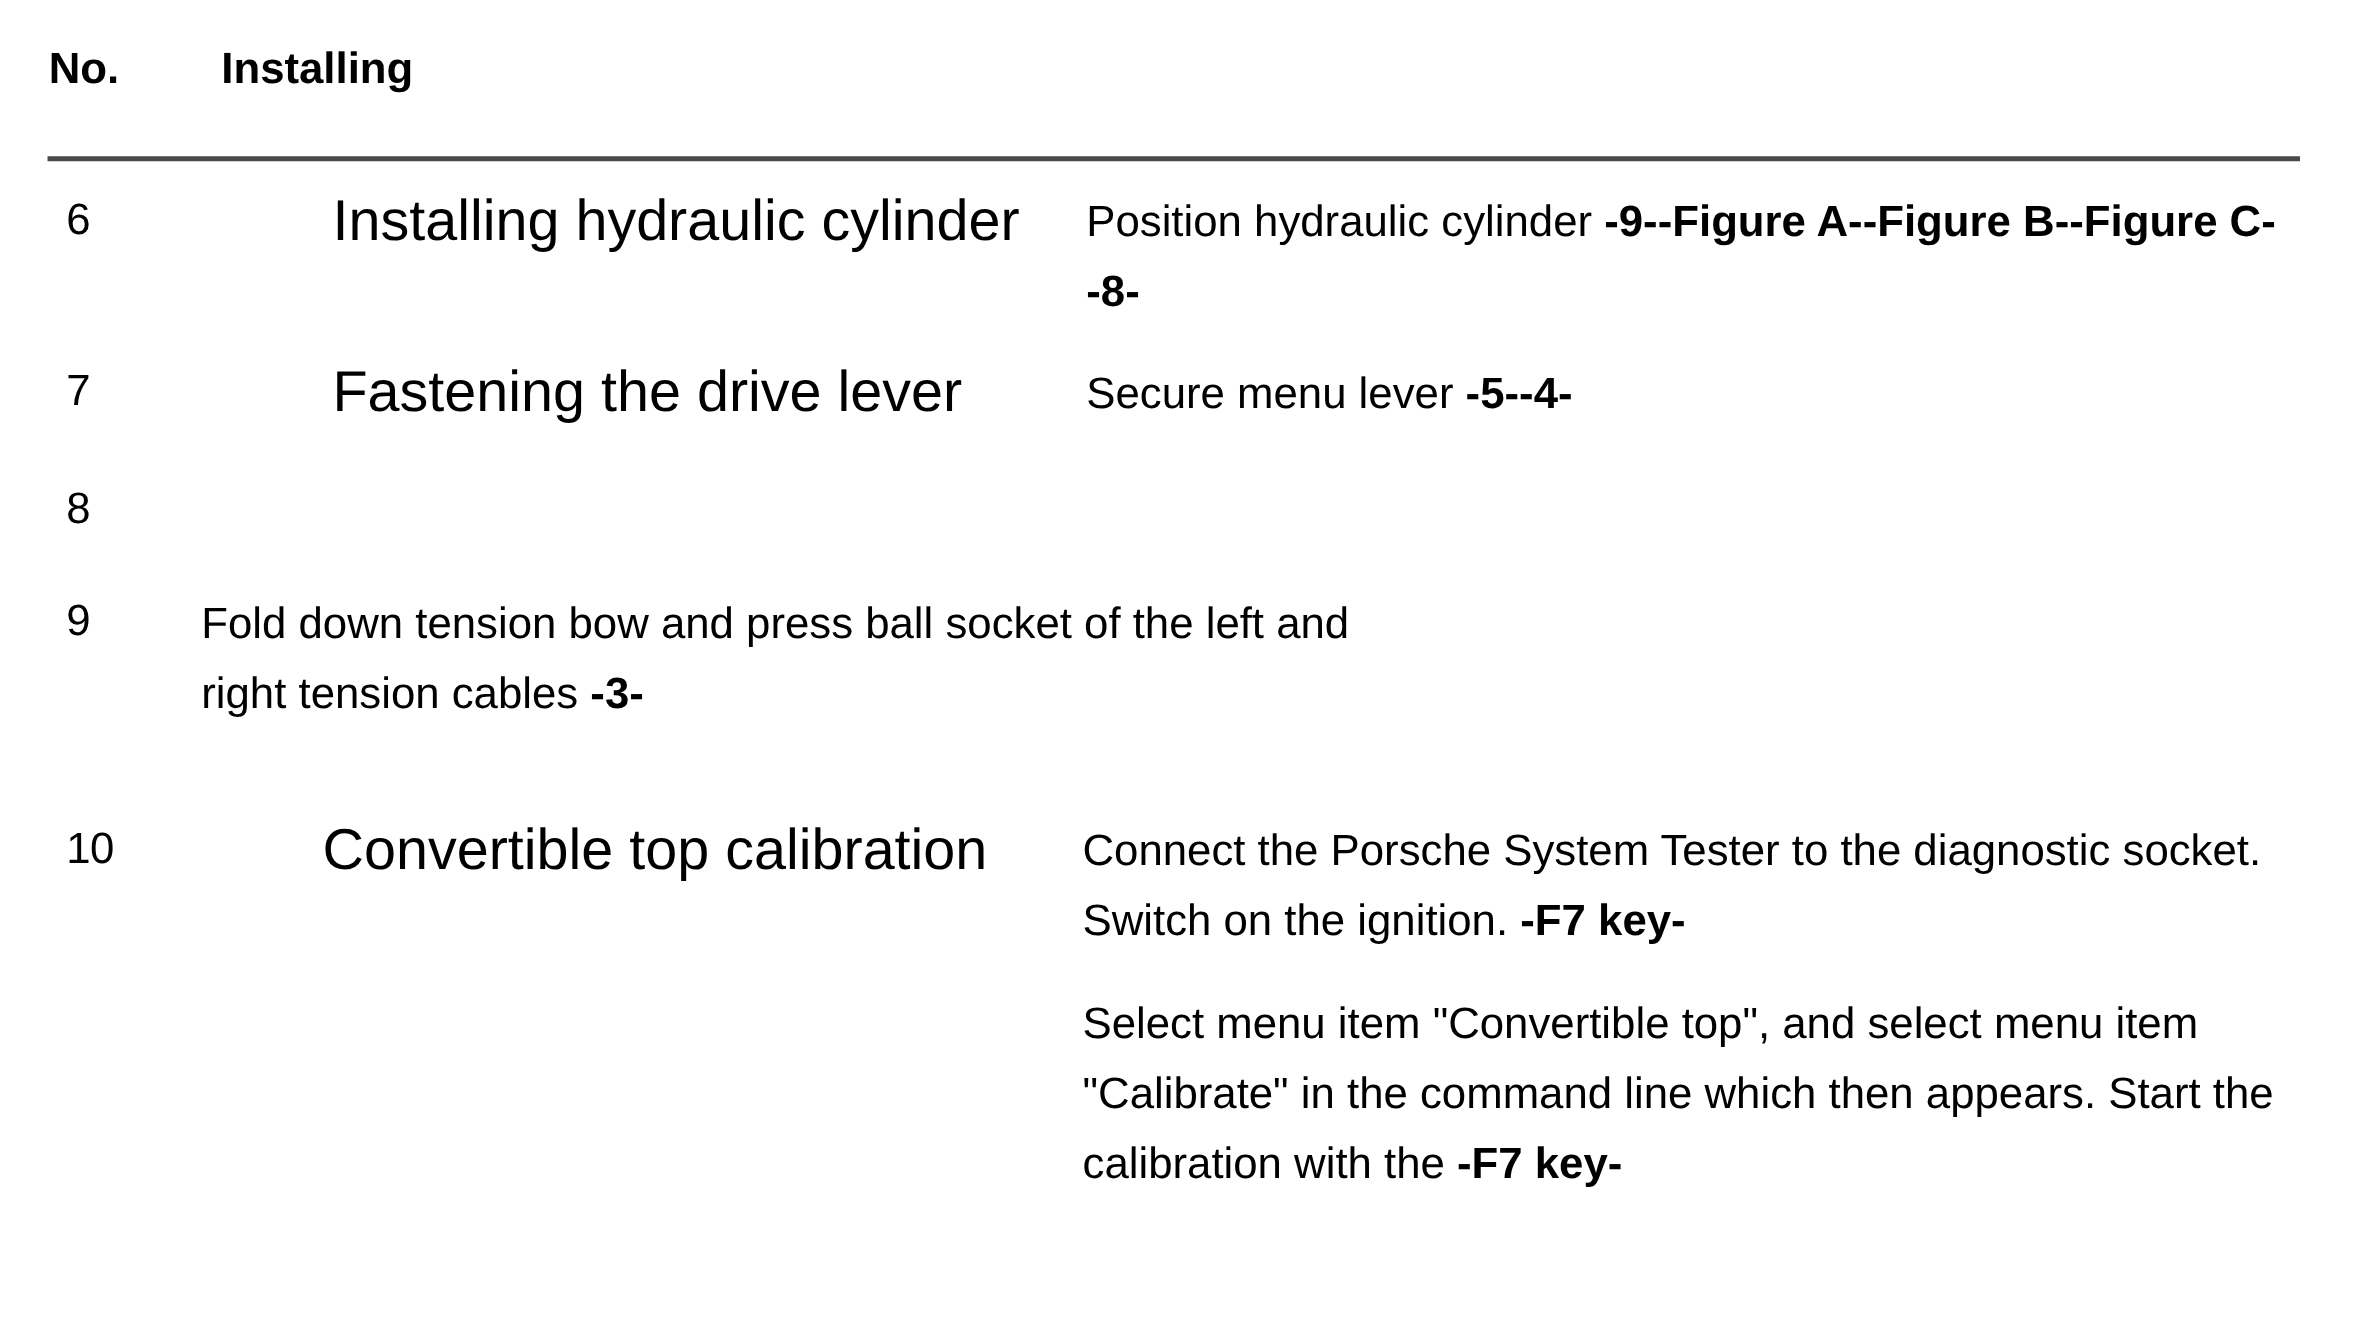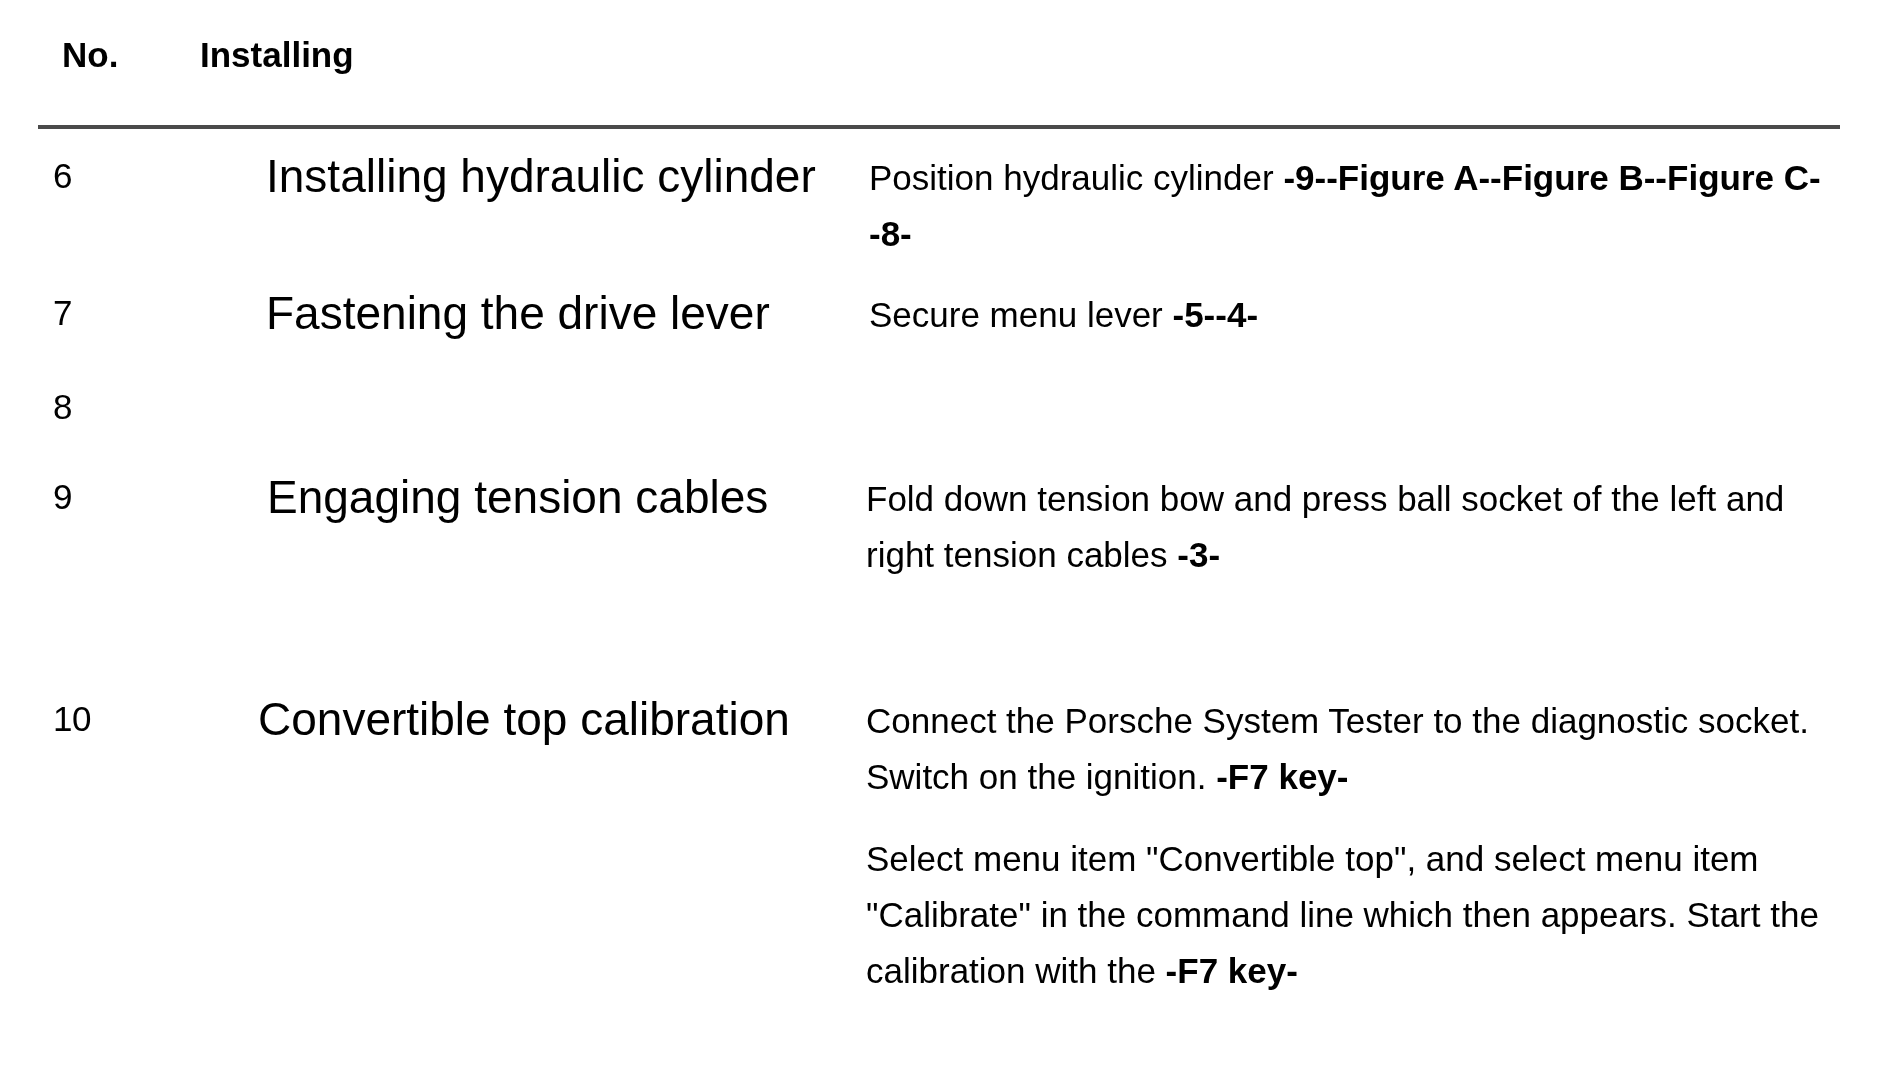--- a/index.html
+++ b/index.html
@@ -20,21 +20,21 @@
     position: relative;
     width: 1896px;
     height: 1065px;
     box-sizing: border-box;
   }
 
   
   .table-head {
     display: flex;
     align-items: center;
-    padding-left: 62px;
+    padding-left: 39px;
     padding-top: 30px;
   }
   .th {
     font-weight: bold;
     font-size: 35px;
     line-height: 49px;
     letter-spacing: 0px;
   }
   .th-no    { width: 138px; }
   .th-proc  { width: 662px; }
@@ -90,21 +90,21 @@
   .cell-instr p + p {
     margin-top: 26px;
   }
   .cell-instr b { font-weight: bold; }
 
   
   .row-6  { margin-top: 0px;  }
   .row-7  { margin-top: 25px; }
   .row-8  { margin-top: 38px; }
   .row-9  { margin-top: 38px; }
-  .row-10 { margin-top: 110px; }
+  .row-10 { margin-top: 70px; }
 
   .row-9 .cell-instr,
   .row-10 .cell-instr { padding-left: 3px; }
   .row-10 .cell-no { letter-spacing: -0.5px; }
   .row-10 .cell-proc { padding-left: 100px; }
   .row-9 .cell-proc { padding-left: 109px; }
   .row-8 .cell-proc { padding-left: 109px; }
 </style>
 </head>
 <body>
@@ -131,21 +131,20 @@
         <div class="cell-proc">Fastening the drive lever</div>
         <div class="cell-instr">
           <p><span>Secure menu lever </span><b>-5--4-</b></p>
         </div>
       </div>
       <div class="row row-8">
         <div class="cell-no">8</div>
       </div>
       <div class="row row-9">
         <div class="cell-no">9</div>
-        <div class="cell-proc">Engaging tension cables</div>
         <div class="cell-instr">
           <p><span>Fold down tension bow and press ball socket of the left and right tension cables </span><b>-3-</b></p>
         </div>
       </div>
       <div class="row row-10">
         <div class="cell-no">10</div>
         <div class="cell-proc">Convertible top calibration</div>
         <div class="cell-instr">
           <p><span>Connect the Porsche System Tester to the diagnostic socket. Switch on the ignition. </span><b>-F7 key-</b></p>
           <p><span>Select menu item "Convertible top", and select menu item "Calibrate" in the command line which then appears. Start the calibration with the </span><b>-F7 key-</b></p>

